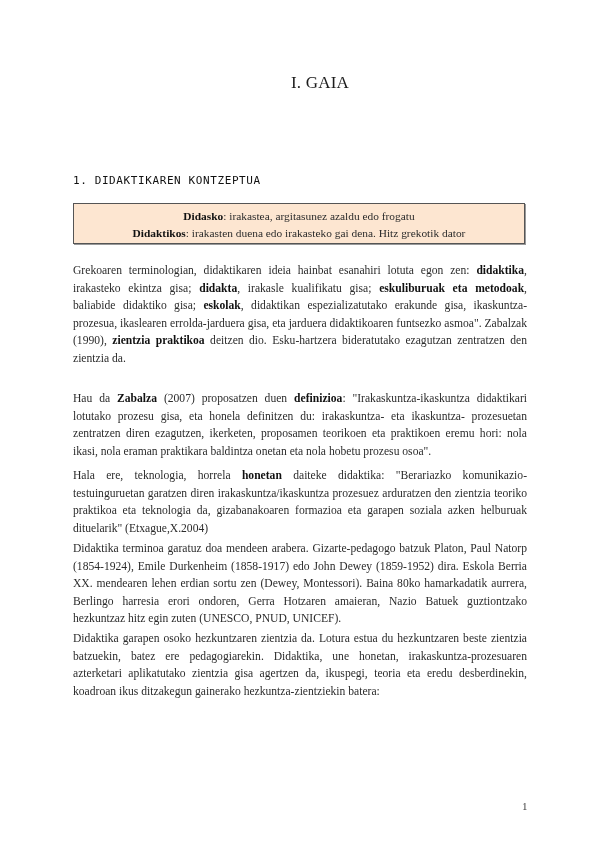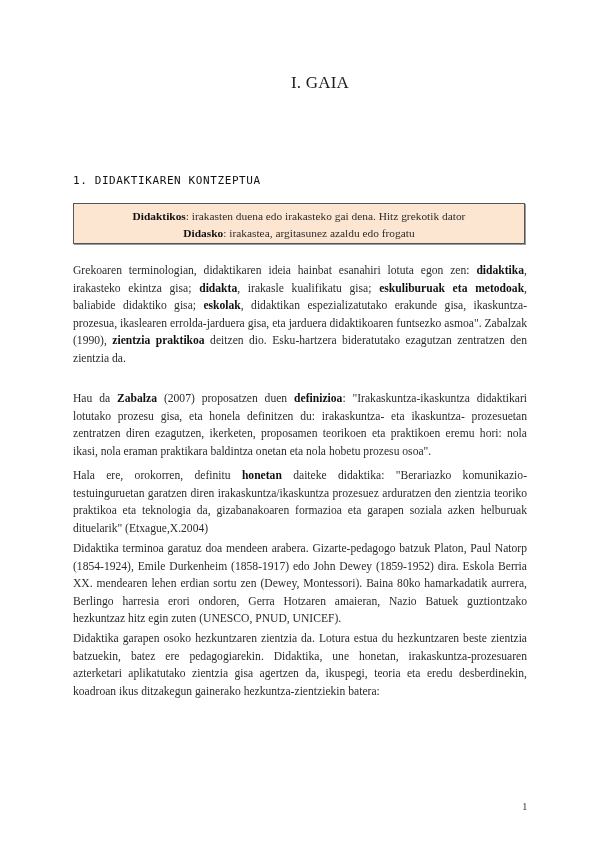--- a/index.html
+++ b/index.html
@@ -47,32 +47,32 @@
 
 <div class="page">
 
   <div class="title serif">I. GAIA</div>
 
   <div class="h1 mono">1.  DIDAKTIKAREN KONTZEPTUA</div>
 
 
   <div class="box serif">
     <div>
-      <b>Didaktikos</b><span>: irakasten duena edo irakasteko gai dena. Hitz grekotik dator</span>
+      <b>Didasko</b><span>: irakastea, argitasunez azaldu edo frogatu</span>
     </div>
     <div>
-      <b>Didasko</b><span>: irakastea, argitasunez azaldu edo frogatu</span>
+      <b>Didaktikos</b><span>: irakasten duena edo irakasteko gai dena. Hitz grekotik dator</span>
     </div>
   </div>
 
   <p class="para serif" style="top:262px;"><span>Grekoaren terminologian, didaktikaren ideia hainbat esanahiri lotuta egon zen: </span><b>didaktika</b><span>, irakasteko ekintza gisa; </span><b>didakta</b><span>, irakasle kualifikatu gisa; </span><b>eskuliburuak eta metodoak</b><span>, baliabide didaktiko gisa; </span><b>eskolak</b><span>, didaktikan espezializatutako erakunde gisa, ikaskuntza-prozesua, ikaslearen errolda-jarduera gisa, eta jarduera didaktikoaren funtsezko asmoa". Zabalzak (1990), </span><b>zientzia praktikoa</b><span> deitzen dio. Esku-hartzera bideratutako ezagutzan zentratzen den zientzia da.</span></p>
 
 
   <p class="para serif" style="top:390px;"><span>Hau da </span><b>Zabalza</b><span> (2007) proposatzen duen </span><b>definizioa</b><span>: "Irakaskuntza-ikaskuntza didaktikari lotutako prozesu gisa, eta honela definitzen du: irakaskuntza- eta ikaskuntza- prozesuetan zentratzen diren ezagutzen, ikerketen, proposamen teorikoen eta praktikoen eremu hori: nola ikasi, nola eraman praktikara baldintza onetan eta nola hobetu prozesu osoa".</span></p>
 
-  <p class="para serif" style="top:467px;"><span>Hala ere, orokorren, definitu </span><b>honetan</b><span> daiteke didaktika: "Berariazko komunikazio-testuinguruetan garatzen diren irakaskuntza/ikaskuntza prozesuez arduratzen den zientzia teoriko praktikoa eta teknologia da, gizabanakoaren formazioa eta garapen soziala azken helburuak dituelarik" (Etxague,X.2004)</span></p>
+  <p class="para serif" style="top:467px;"><span>Hala ere, teknologia, horrela </span><b>honetan</b><span> daiteke didaktika: "Berariazko komunikazio-testuinguruetan garatzen diren irakaskuntza/ikaskuntza prozesuez arduratzen den zientzia teoriko praktikoa eta teknologia da, gizabanakoaren formazioa eta garapen soziala azken helburuak dituelarik" (Etxague,X.2004)</span></p>
 
   <p class="para serif" style="top:540px;">Didaktika terminoa garatuz doa mendeen arabera. Gizarte-pedagogo batzuk Platon, Paul Natorp (1854-1924), Emile Durkenheim (1858-1917) edo John Dewey (1859-1952) dira. Eskola Berria XX. mendearen lehen erdian sortu zen (Dewey, Montessori). Baina 80ko hamarkadatik aurrera, Berlingo harresia erori ondoren, Gerra Hotzaren amaieran, Nazio Batuek guztiontzako hezkuntzaz hitz egin zuten (UNESCO, PNUD, UNICEF).</p>
 
   <p class="para serif" style="top:630px;">Didaktika garapen osoko hezkuntzaren zientzia da. Lotura estua du hezkuntzaren beste zientzia batzuekin, batez ere pedagogiarekin. Didaktika, une honetan, irakaskuntza-prozesuaren azterketari aplikatutako zientzia gisa agertzen da, ikuspegi, teoria eta eredu desberdinekin, koadroan ikus ditzakegun gainerako hezkuntza-zientziekin batera:</p>
 
   <div class="pagenum serif">1</div>
 </div>
 
 </body></html>

